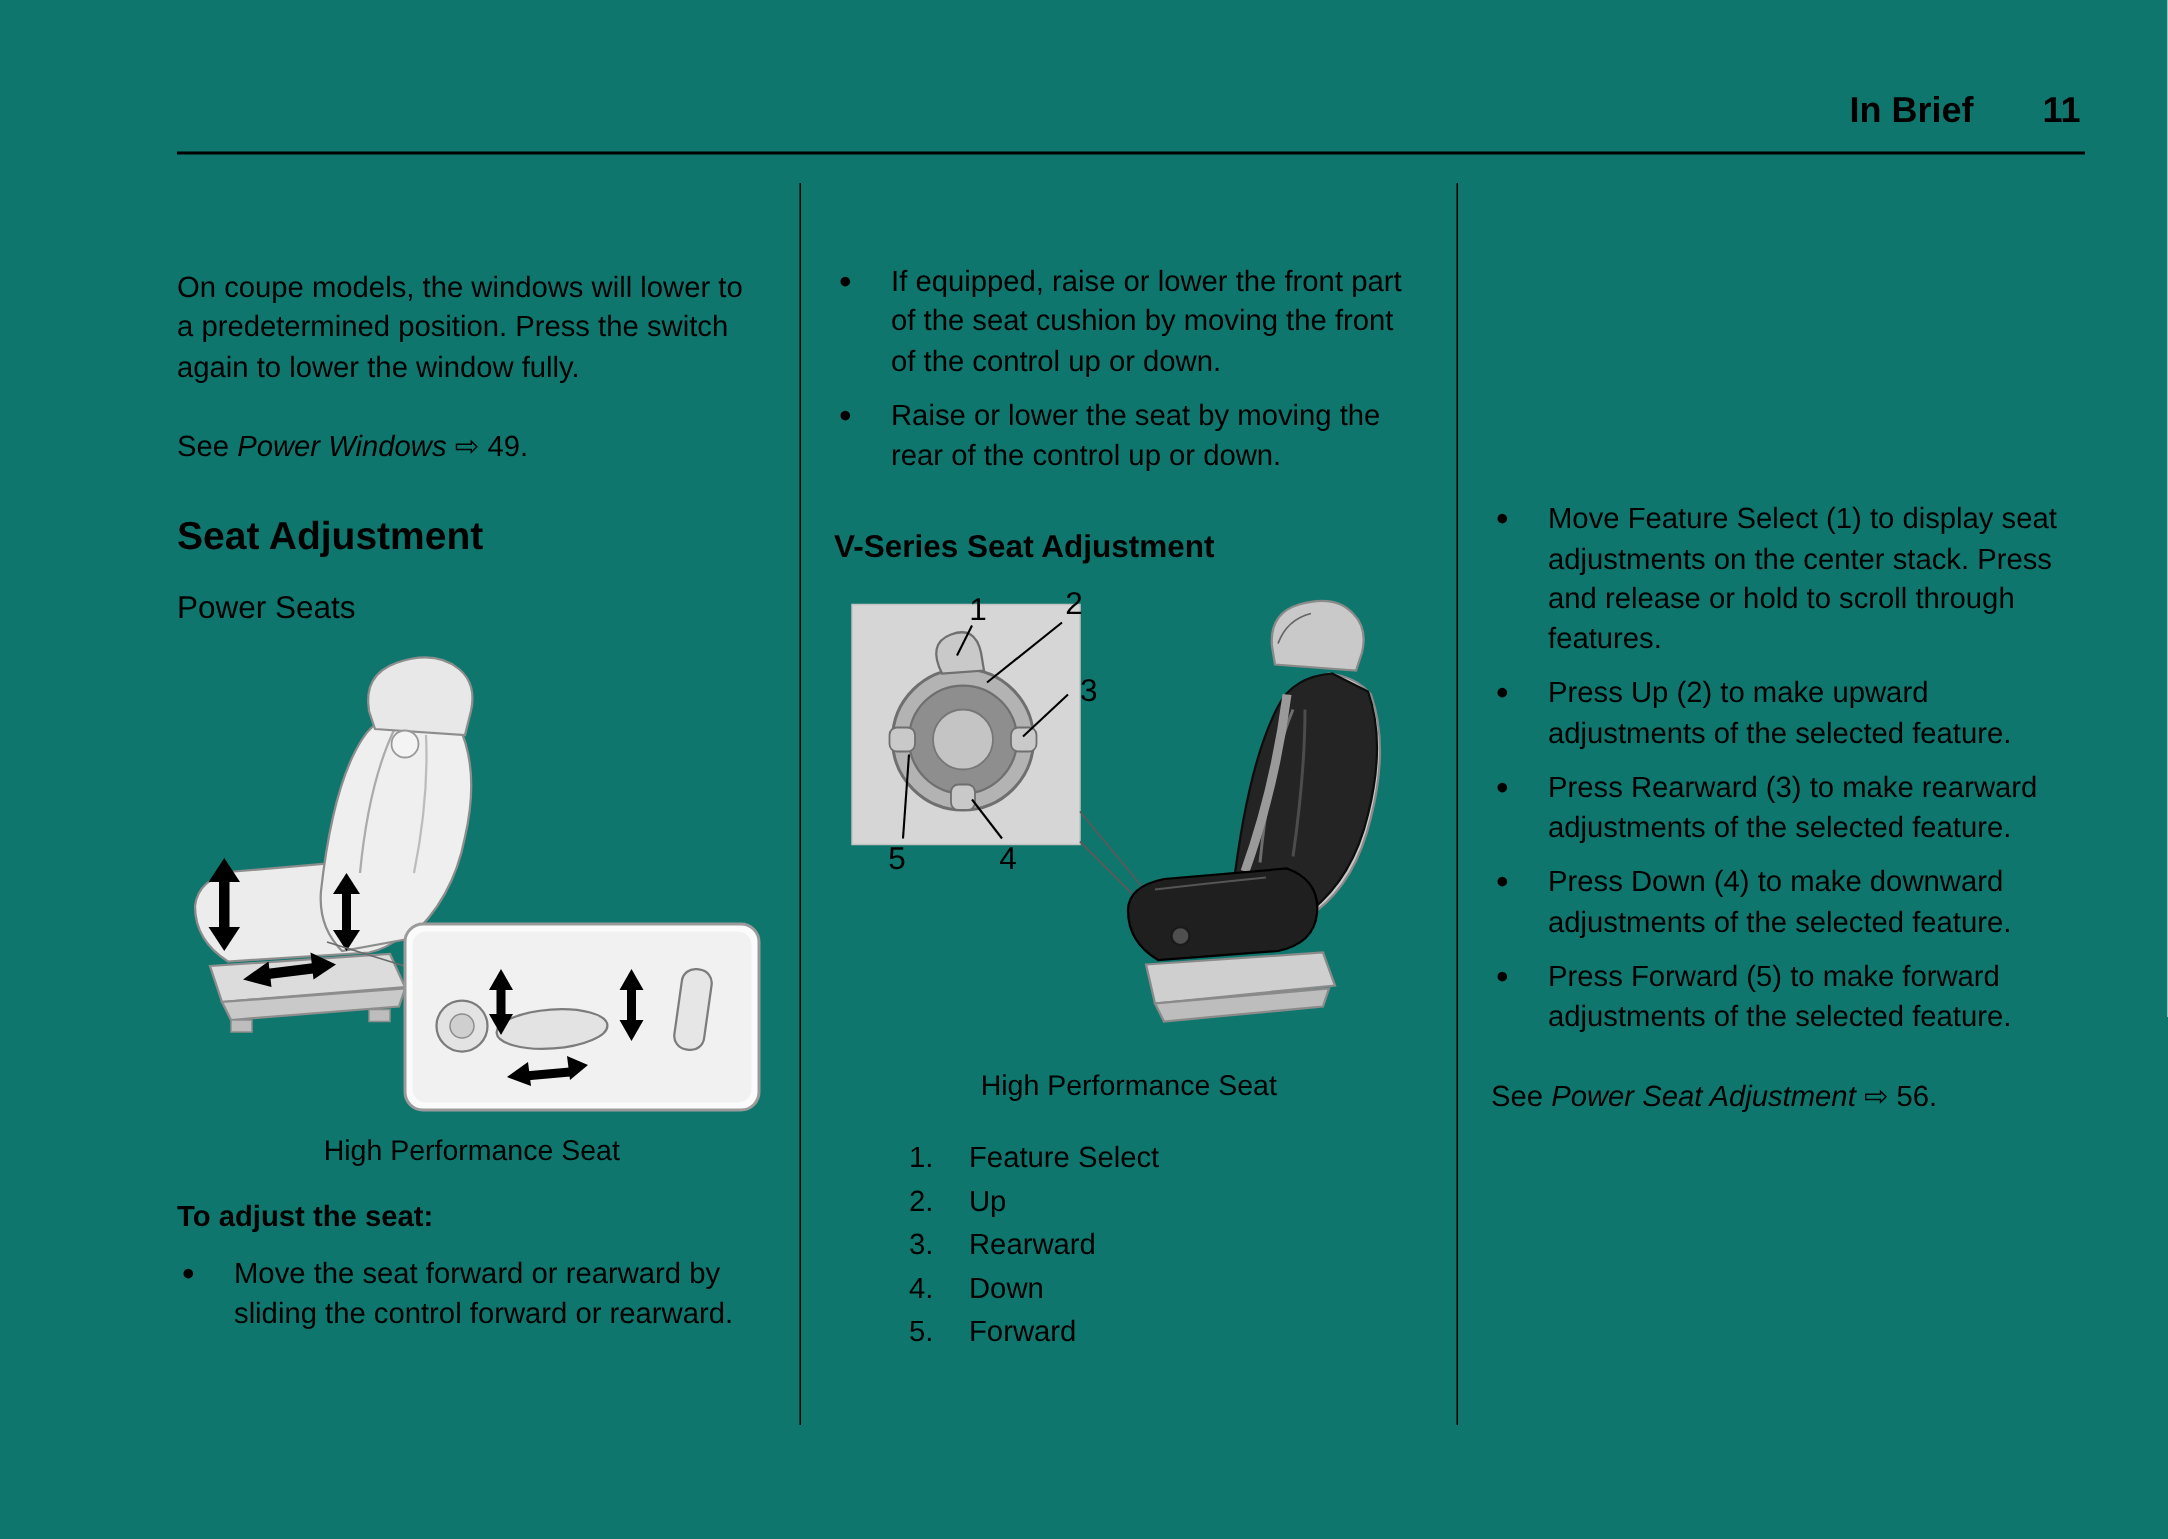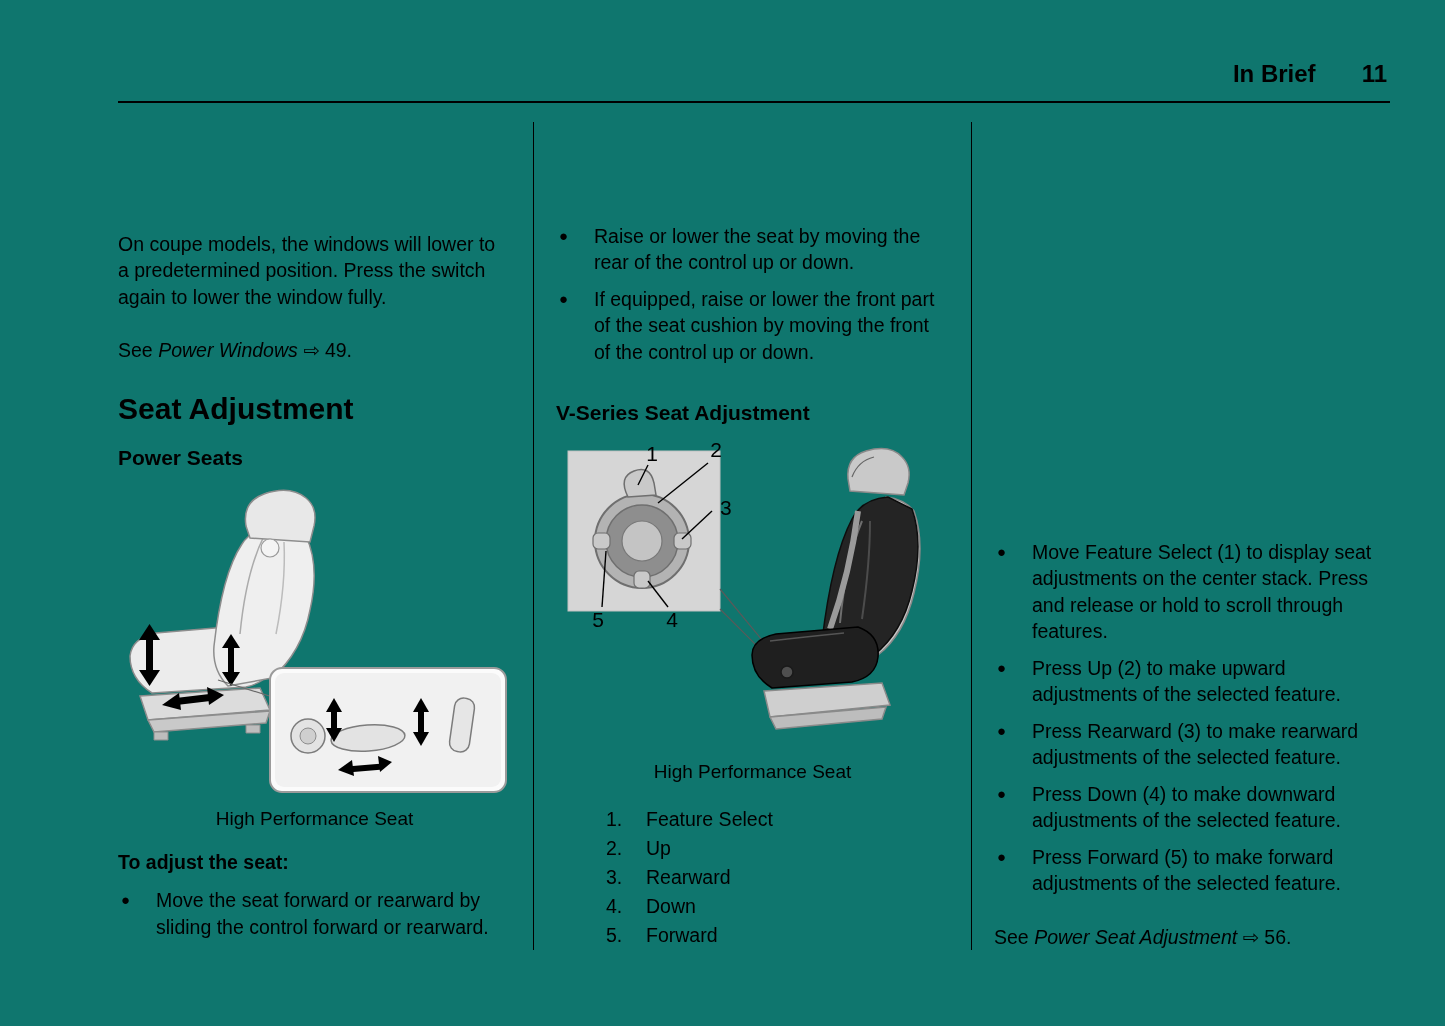--- a/index.html
+++ b/index.html
@@ -32,44 +32,44 @@
     left:118px;
     right:55px;
     border-top:2px solid #000;
   }
   .columns {
     position:absolute;
     top:122px;
     left:118px;
     right:55px;
     display:flex;
-    align-items:flex-end;
+    align-items:center;
   }
   .col { width:393px; font-size:19.5px; line-height:26.5px; }
   .col-divider {
     width:1px;
     background:#000;
     height:828px;
     margin:0 22px;
     flex:0 0 1px;
   }
   .body-text { margin-top:6px; }
   .see-ref { margin-top:27px; }
   .see-ref em { font-style:italic; }
   h1.section-heading {
-    font-size:30px;
+    font-size:26px;
     line-height:34px;
     font-weight:bold;
     margin-top:28px;
     letter-spacing:0;
   }
   h2.sub-heading {
     font-size:21px;
     line-height:24px;
-    font-weight:bold;
+    font-weight:normal;
     margin-top:20px;
   }
   h3.sub-heading2 {
     font-size:21px;
     line-height:25px;
     font-weight:bold;
     margin-top:35px;
   }
   figure { margin-top:14px; }
   figcaption.fig-caption {
@@ -190,22 +190,22 @@
       <p class="intro-line">To adjust the seat:</p>
       <ul class="bullet-list">
         <li>Move the seat forward or rearward by sliding the control forward or rearward.</li>
       </ul>
     </section>
 
     <div class="col-divider"></div>
 
     <section class="col">
       <ul class="bullet-list first">
+        <li>If equipped, raise or lower the front part of the seat cushion by moving the front of the control up or down.</li>
         <li>Raise or lower the seat by moving the rear of the control up or down.</li>
-        <li>If equipped, raise or lower the front part of the seat cushion by moving the front of the control up or down.</li>
       </ul>
 
       <h3 class="sub-heading2">V-Series Seat Adjustment</h3>
 
       <figure>
         <svg width="393" height="312" viewBox="0 0 393 312">
 
           <g>
             <rect x="12" y="12" width="152" height="160" fill="#d6d6d6" stroke="#c2c2c2" stroke-width="1"></rect>
 

